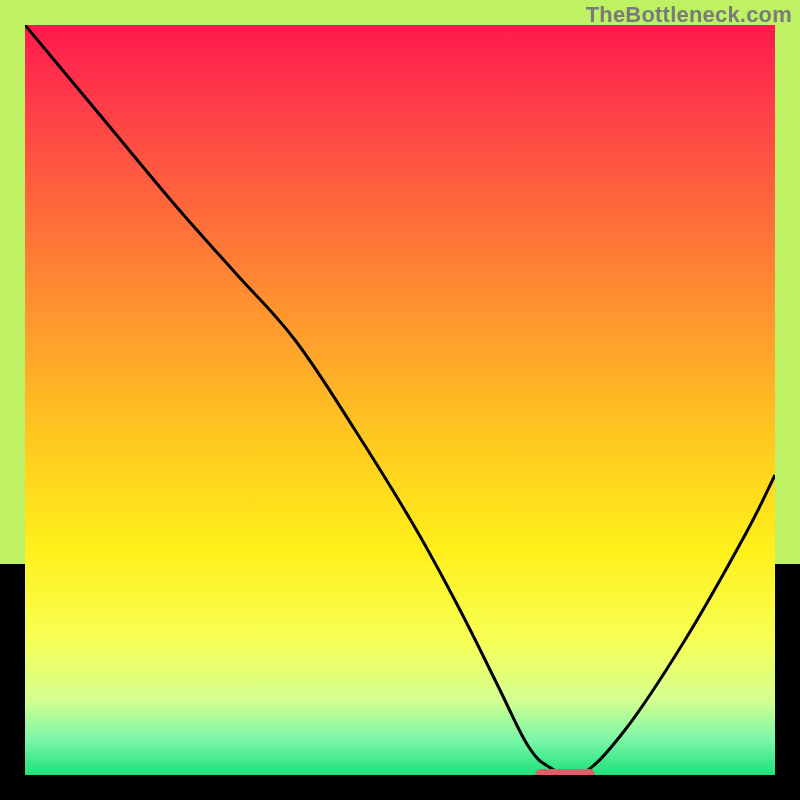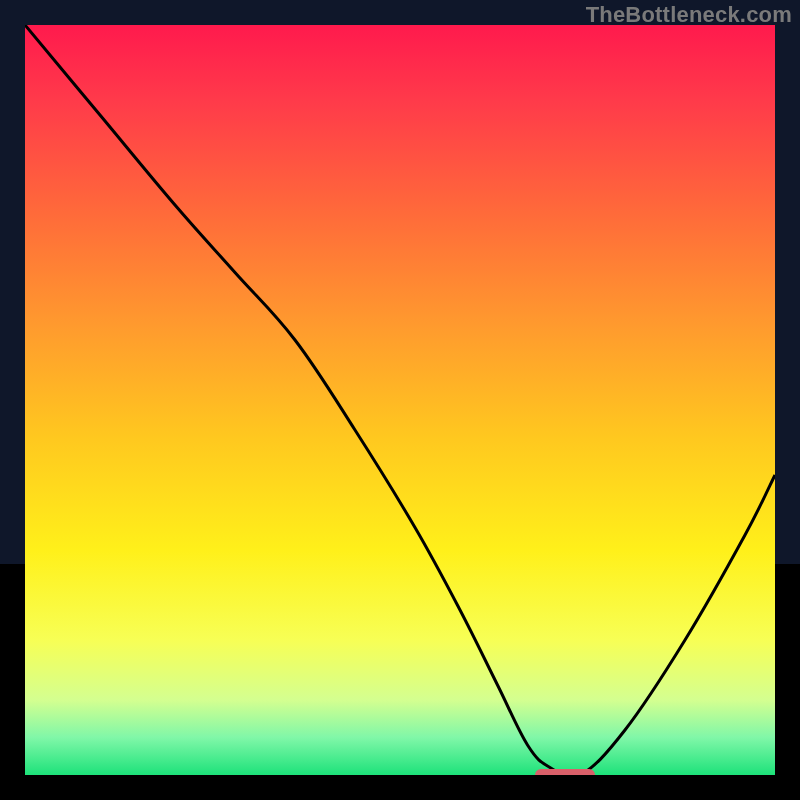--- a/index.html
+++ b/index.html
@@ -7,21 +7,21 @@
     padding: 0;
     width: 800px;
     height: 800px;
     background: #000;
     overflow: hidden;
   }
   .frame {
     position: relative;
     width: 800px;
     height: 564px;
-    background: #0f172a;
+    background: #bef264;
   }
   .plot-area {
     position: absolute;
     left: 25px;
     top: 25px;
     width: 750px;
     height: 750px;
   }
   .watermark {
     position: absolute;

